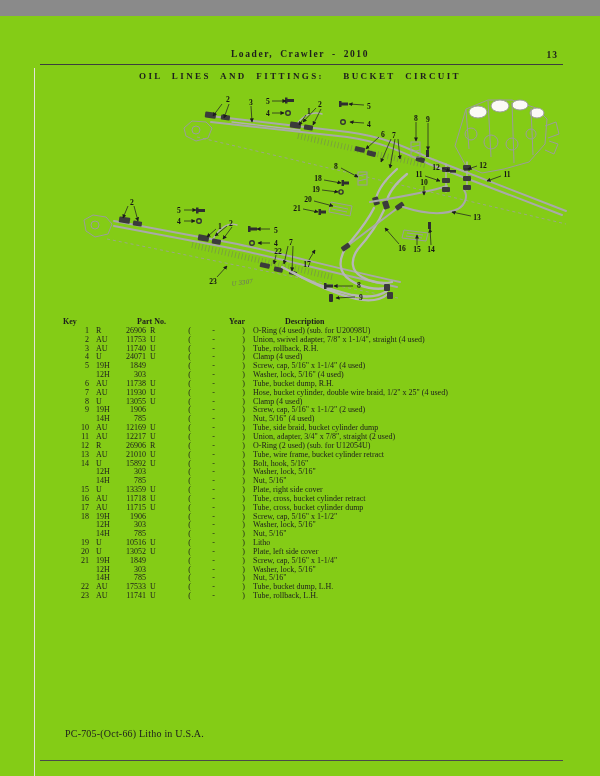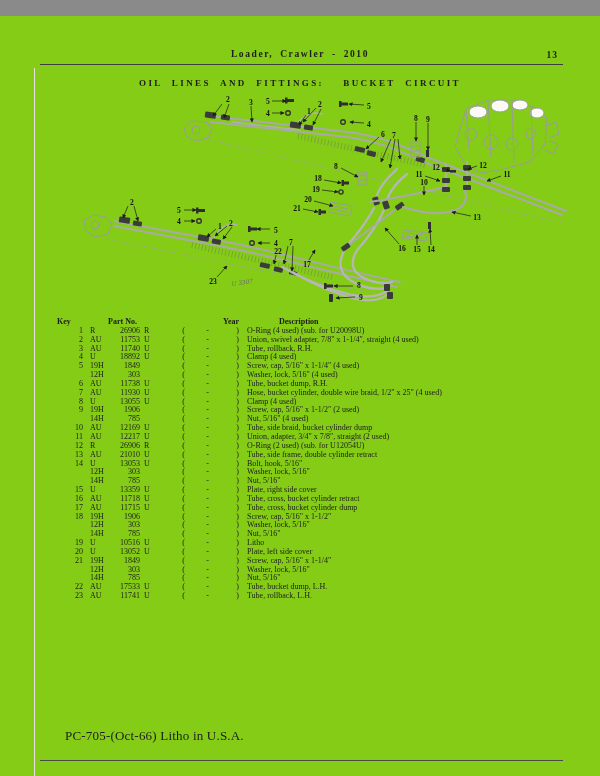--- a/index.html
+++ b/index.html
@@ -9,57 +9,57 @@
     font-family:"Liberation Serif", serif;color:#1d1d1d;
   }
   .scan-line-left{position:absolute;left:34px;top:52px;width:1px;height:710px;background:#e4e1da;}
   .running-title{
     position:absolute;top:33px;left:0;width:100%;text-align:center;
     font-size:9.5px;font-weight:600;letter-spacing:1.6px;word-spacing:3px;white-space:pre;
   }
   .page-number{position:absolute;top:34px;right:42px;font-size:9.5px;font-weight:600;letter-spacing:1px;}
   .header-rule{position:absolute;top:48px;left:40px;width:523px;height:1px;background:#3d3d3d;}
   .section-title{
-    position:absolute;top:62px;left:0;width:100%;text-align:center;margin:0;
+    position:absolute;top:55px;left:0;width:100%;text-align:center;margin:0;
     font-size:9px;font-weight:700;letter-spacing:2.4px;word-spacing:5px;white-space:pre;
   }
   .diagram{position:absolute;top:70px;left:0;}
   .tube{stroke:#a9a9a9;stroke-width:2;fill:none;stroke-linecap:round;}
   .tube-thin{stroke:#b1b1b1;stroke-width:1.4;fill:none;stroke-linecap:round;}
   .hose{stroke:#b6b6b6;stroke-width:2.3;fill:none;stroke-linecap:round;}
   .hatchband{stroke:#6e6e6e;stroke-width:6;fill:none;stroke-dasharray:0.8 2.6;opacity:.5;}
   .hidden-edge{stroke:#9f9f9f;stroke-width:.8;fill:none;stroke-dasharray:3 3;}
   .outline{stroke:#9c9c9c;stroke-width:1;fill:none;}
   .outline-f{stroke:#9c9c9c;stroke-width:1;fill:#fbfaf6;}
   .fit{fill:#3b3b3b;}
   .g-dark{fill:#2f2f2f;}
   .nutg{fill:none;stroke:#333;stroke-width:1.4;}
   .leader{stroke:#222;stroke-width:.75;}
   .callout{font:600 7.6px "Liberation Serif",serif;fill:#141414;text-anchor:middle;dominant-baseline:central;}
   .figlabel{font:italic 5.8px "DejaVu Serif",serif;fill:#6a6a6a;}
-  .parts-table{position:absolute;top:302px;left:56px;border-collapse:collapse;}
+  .parts-table{position:absolute;top:302px;left:62px;border-collapse:collapse;}
   .parts-table th,.parts-table td{
     padding:0;font:8px/8.85px "Liberation Serif",serif;color:#1d1d1d;
     white-space:pre;vertical-align:top;font-weight:400;text-align:left;
   }
   .parts-table th{font-weight:600;}
   td.key,th.key{width:26px;min-width:26px;text-align:right;padding-right:2px;}
   th.key{text-align:left;padding-left:1px;}
   td.pfx{width:22px;min-width:22px;padding-left:5px;}
   td.num{width:28px;min-width:28px;text-align:right;font-family:Liberation Serif, serif;}
   td.sfx{width:16px;min-width:16px;padding-left:4px;}
   td.yo{width:25px;min-width:25px;text-align:right;}
   td.dash{width:24px;min-width:24px;text-align:right;}
   td.yc{width:30px;min-width:30px;text-align:right;}
   td.desc{padding-left:8px;}
-  th.part{text-align:center;}
+  th.part{text-align:right;}
   th.year{text-align:right;padding-left:14px;}
   th.desc{padding-left:40px;}
   .footer-rule{position:absolute;top:744px;left:40px;width:523px;height:1px;background:#4a4a4a;}
-  .footer-imprint{position:absolute;top:712px;left:65px;font-size:13px;letter-spacing:.2px;}
+  .footer-imprint{position:absolute;top:712px;left:65px;font-size:10px;letter-spacing:.2px;}
 </style>
 </head>
 <body>
 
 <div class="page">
   <div class="scan-line-left"></div>
 
   <div class="running-title">Loader, Crawler - 2010</div>
   <div class="page-number">13</div>
   <div class="header-rule"></div>
@@ -340,21 +340,21 @@
           <td class="num">11740</td>
           <td class="sfx">U</td>
           <td class="yo">(</td>
           <td class="dash">-</td>
           <td class="yc">)</td>
           <td class="desc">Tube, rollback, R.H.</td>
         </tr>
         <tr>
           <td class="key">4</td>
           <td class="pfx">U</td>
-          <td class="num">18892</td>
+          <td class="num">24071</td>
           <td class="sfx">U</td>
           <td class="yo">(</td>
           <td class="dash">-</td>
           <td class="yc">)</td>
           <td class="desc">Clamp (4 used)</td>
         </tr>
         <tr>
           <td class="key">5</td>
           <td class="pfx">19H</td>
           <td class="num">1849</td>
@@ -455,26 +455,26 @@
           <td class="desc">O-Ring (2 used) (sub. for U12054U)</td>
         </tr>
         <tr>
           <td class="key">13</td>
           <td class="pfx">AU</td>
           <td class="num">21010</td>
           <td class="sfx">U</td>
           <td class="yo">(</td>
           <td class="dash">-</td>
           <td class="yc">)</td>
-          <td class="desc">Tube, side frame, double cylinder retract</td>
+          <td class="desc">Tube, wire frame, bucket cylinder retract</td>
         </tr>
         <tr>
           <td class="key">14</td>
           <td class="pfx">U</td>
-          <td class="num">13053</td>
+          <td class="num">15892</td>
           <td class="sfx">U</td>
           <td class="yo">(</td>
           <td class="dash">-</td>
           <td class="yc">)</td>
           <td class="desc">Bolt, hook, 5/16"</td>
         </tr>
         <tr>
           <td class="key"></td>
           <td class="pfx">12H</td>
           <td class="num">303</td>

